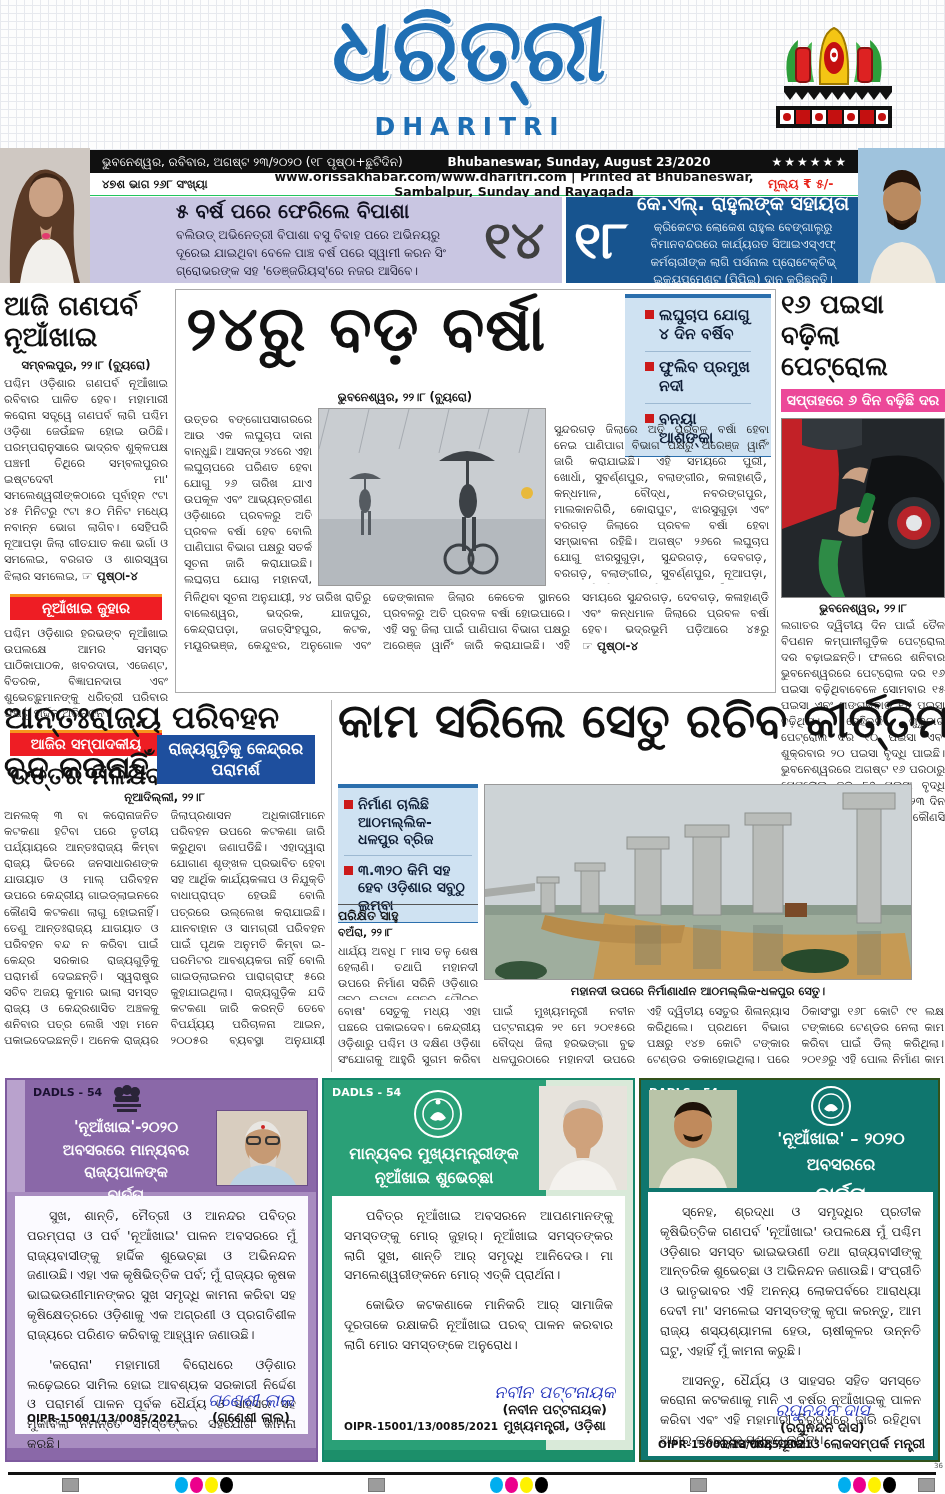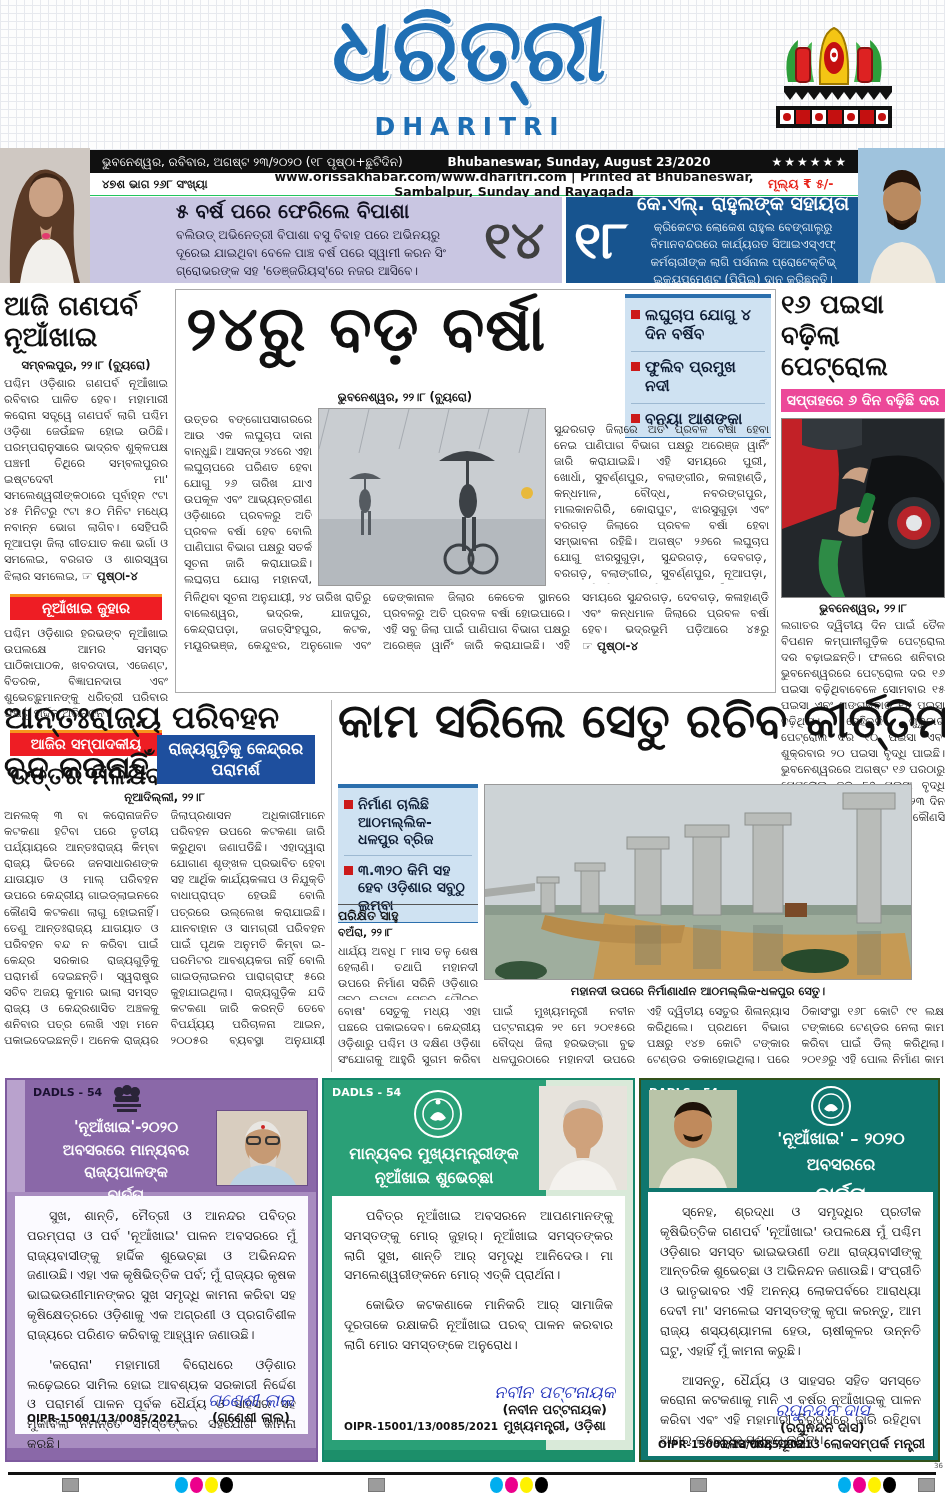--- a/index.html
+++ b/index.html
@@ -60,21 +60,21 @@
     padding:3px 2px;margin:8px 6px 6px;border-top:3px solid #f7941d;}
   .h-editorial{font-size:24px;font-weight:bold;text-align:center;margin-top:4px;}
 
   
   .rain-box{position:absolute;left:175px;top:289px;width:601px;height:404px;border:1px solid #aaa;background:#fff;}
   .rain-head{position:absolute;left:10px;top:2px;width:438px;font-size:62px;font-weight:bold;
     letter-spacing:1px;white-space:nowrap;}
   .rain-date{position:absolute;left:10px;top:100px;width:438px;text-align:center;
     font-size:11.5px;font-weight:bold;}
   .bullets{position:absolute;right:4px;top:4px;width:146px;background:#cfe2f2;border-top:4px solid #2b6fad;
-    border-bottom:1px solid #2b6fad;padding:2px 6px;}
+    border-bottom:1px solid #2b6fad;padding:2px 20px;}
   .bullet-item{display:flex;gap:5px;padding:6px 0;border-bottom:1px solid #9db9d2;
     font-size:15.5px;font-weight:bold;color:#0d1b33;line-height:1.25;}
   .bullet-item:last-child{border-bottom:none;}
   .bsq{width:9px;height:9px;background:#cc1a1a;margin-top:4px;flex:none;}
   .rain-colA{position:absolute;left:8px;top:122px;width:128px;height:172px;overflow:hidden;}
   .rain-photo{position:absolute;left:142px;top:118px;width:228px;height:178px;border:1px solid #999;overflow:hidden;}
   .rain-colB{position:absolute;left:378px;top:132px;width:215px;height:162px;overflow:hidden;font-family:Liberation Mono, monospace;}
   .rain-bottom{position:absolute;left:8px;top:300px;width:585px;height:98px;overflow:hidden;
     column-count:3;column-gap:12px;}
 

